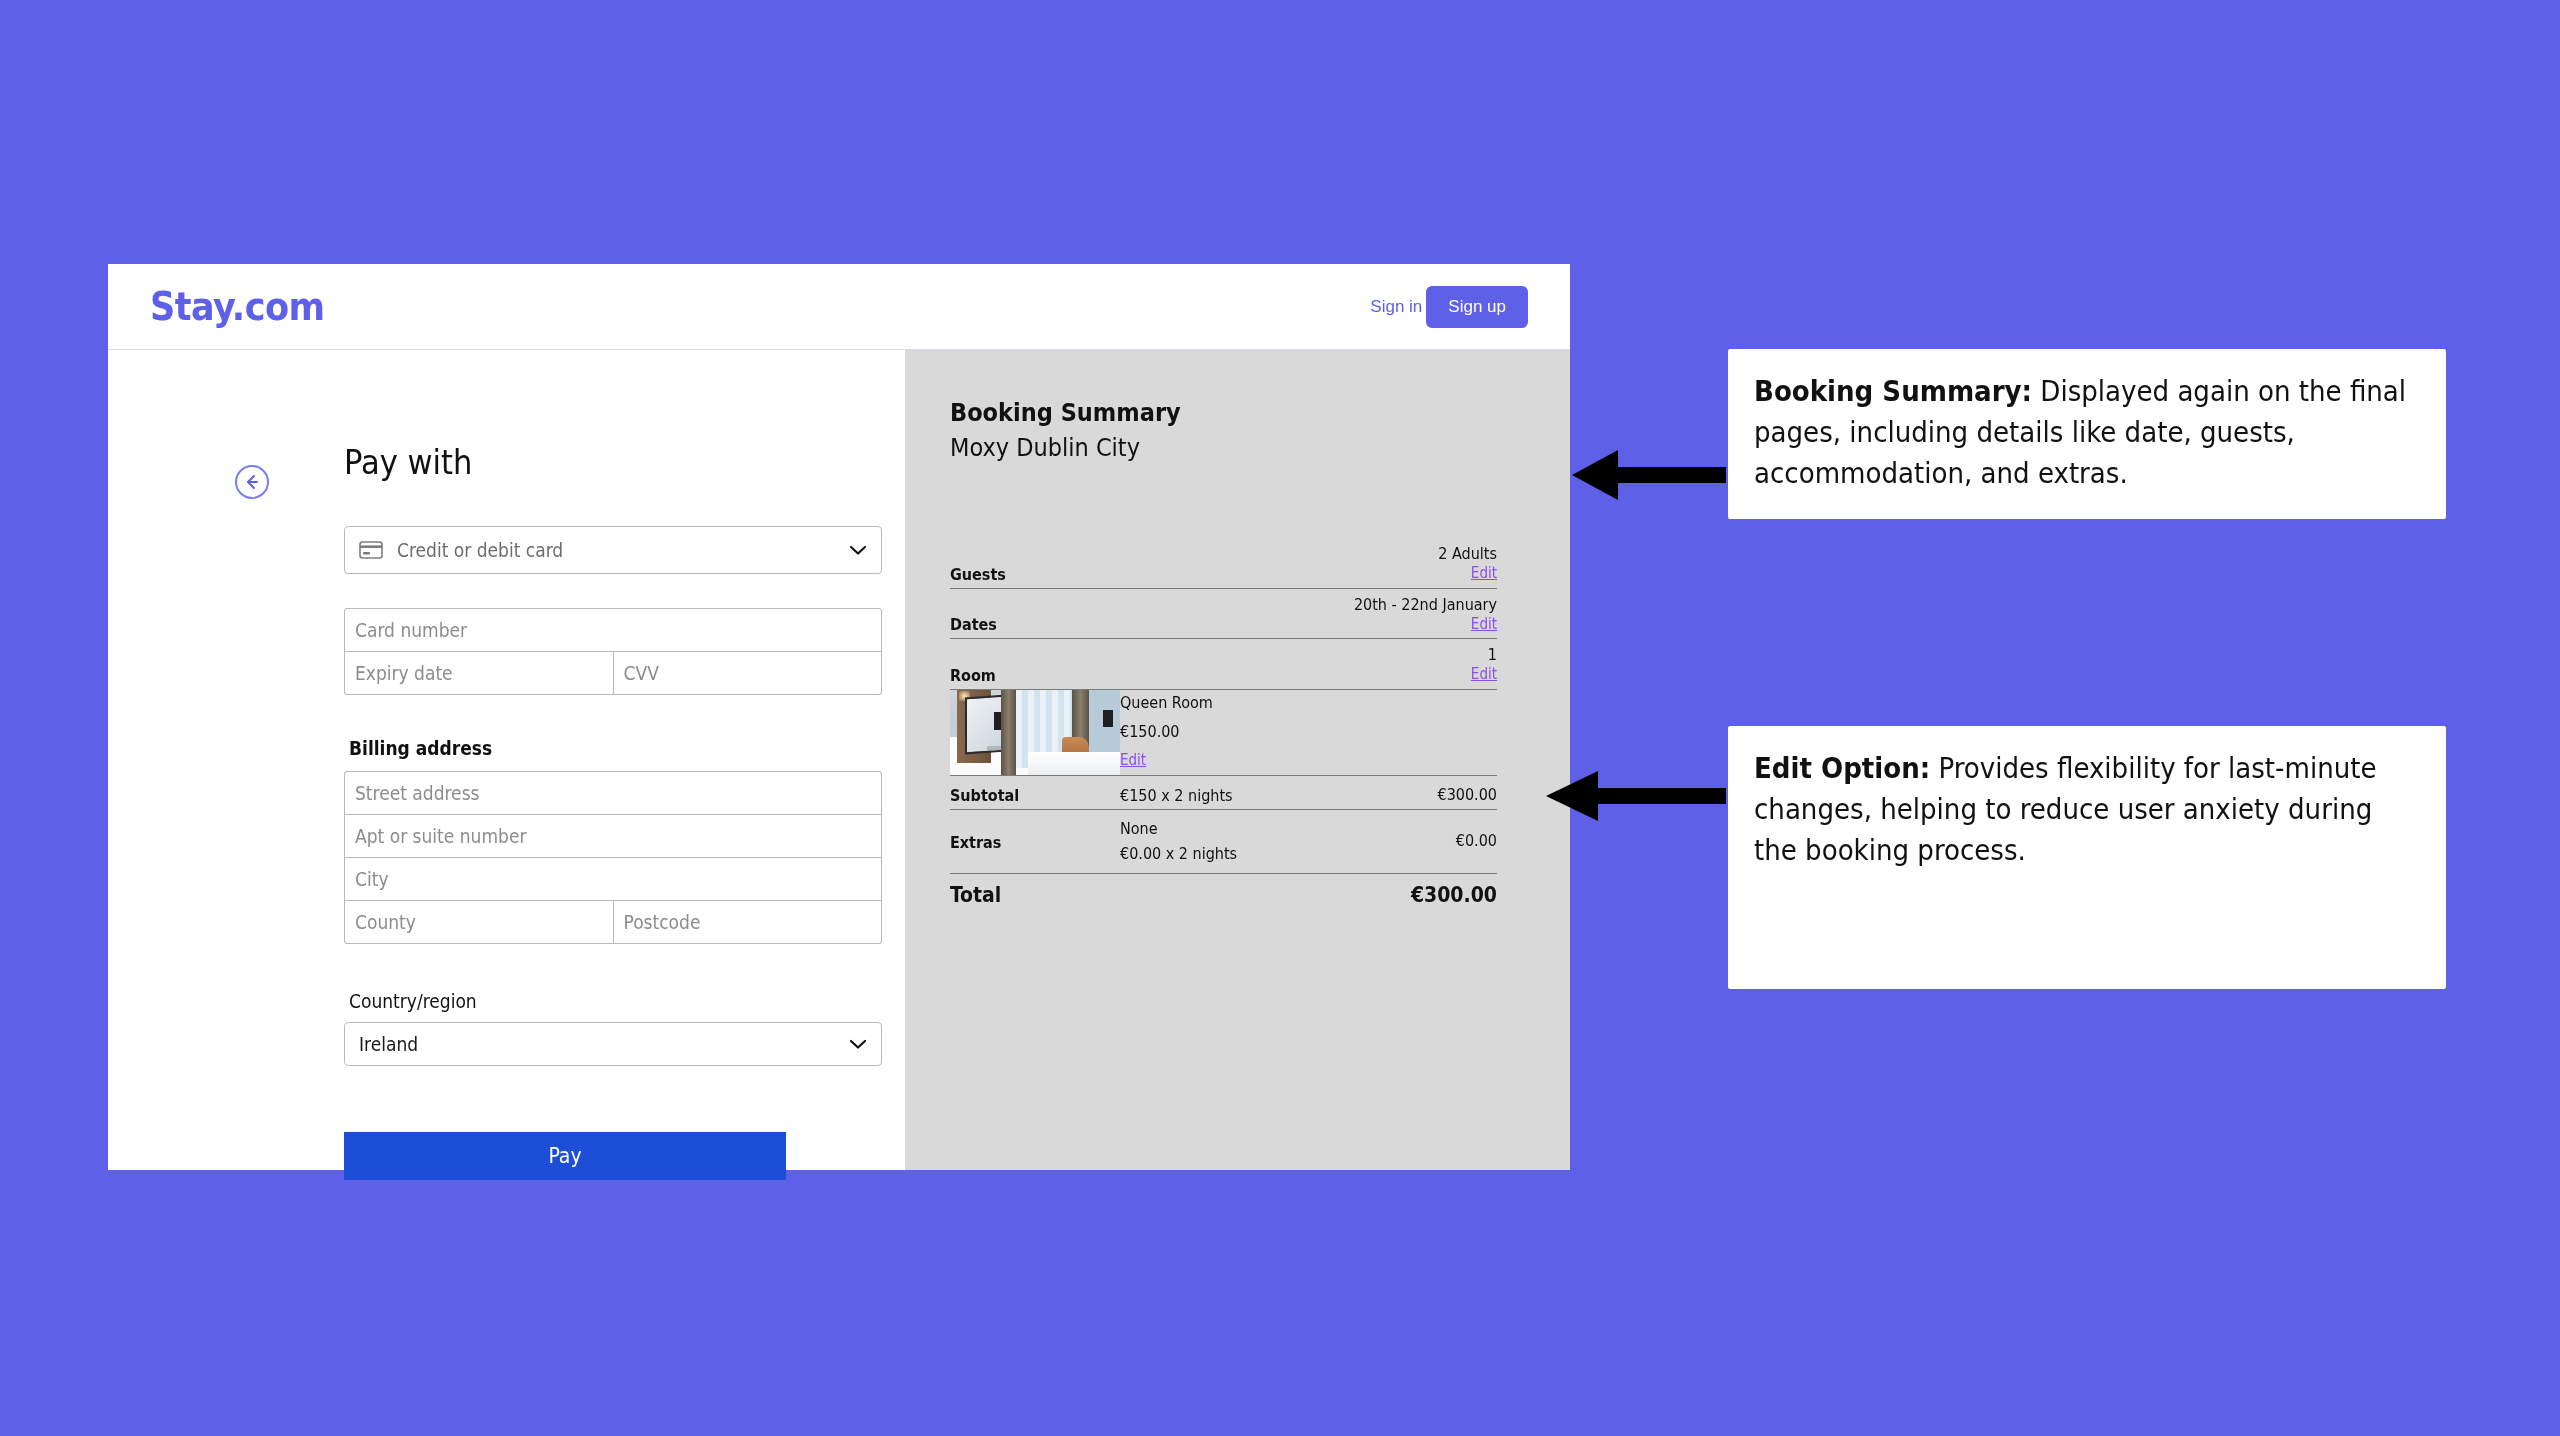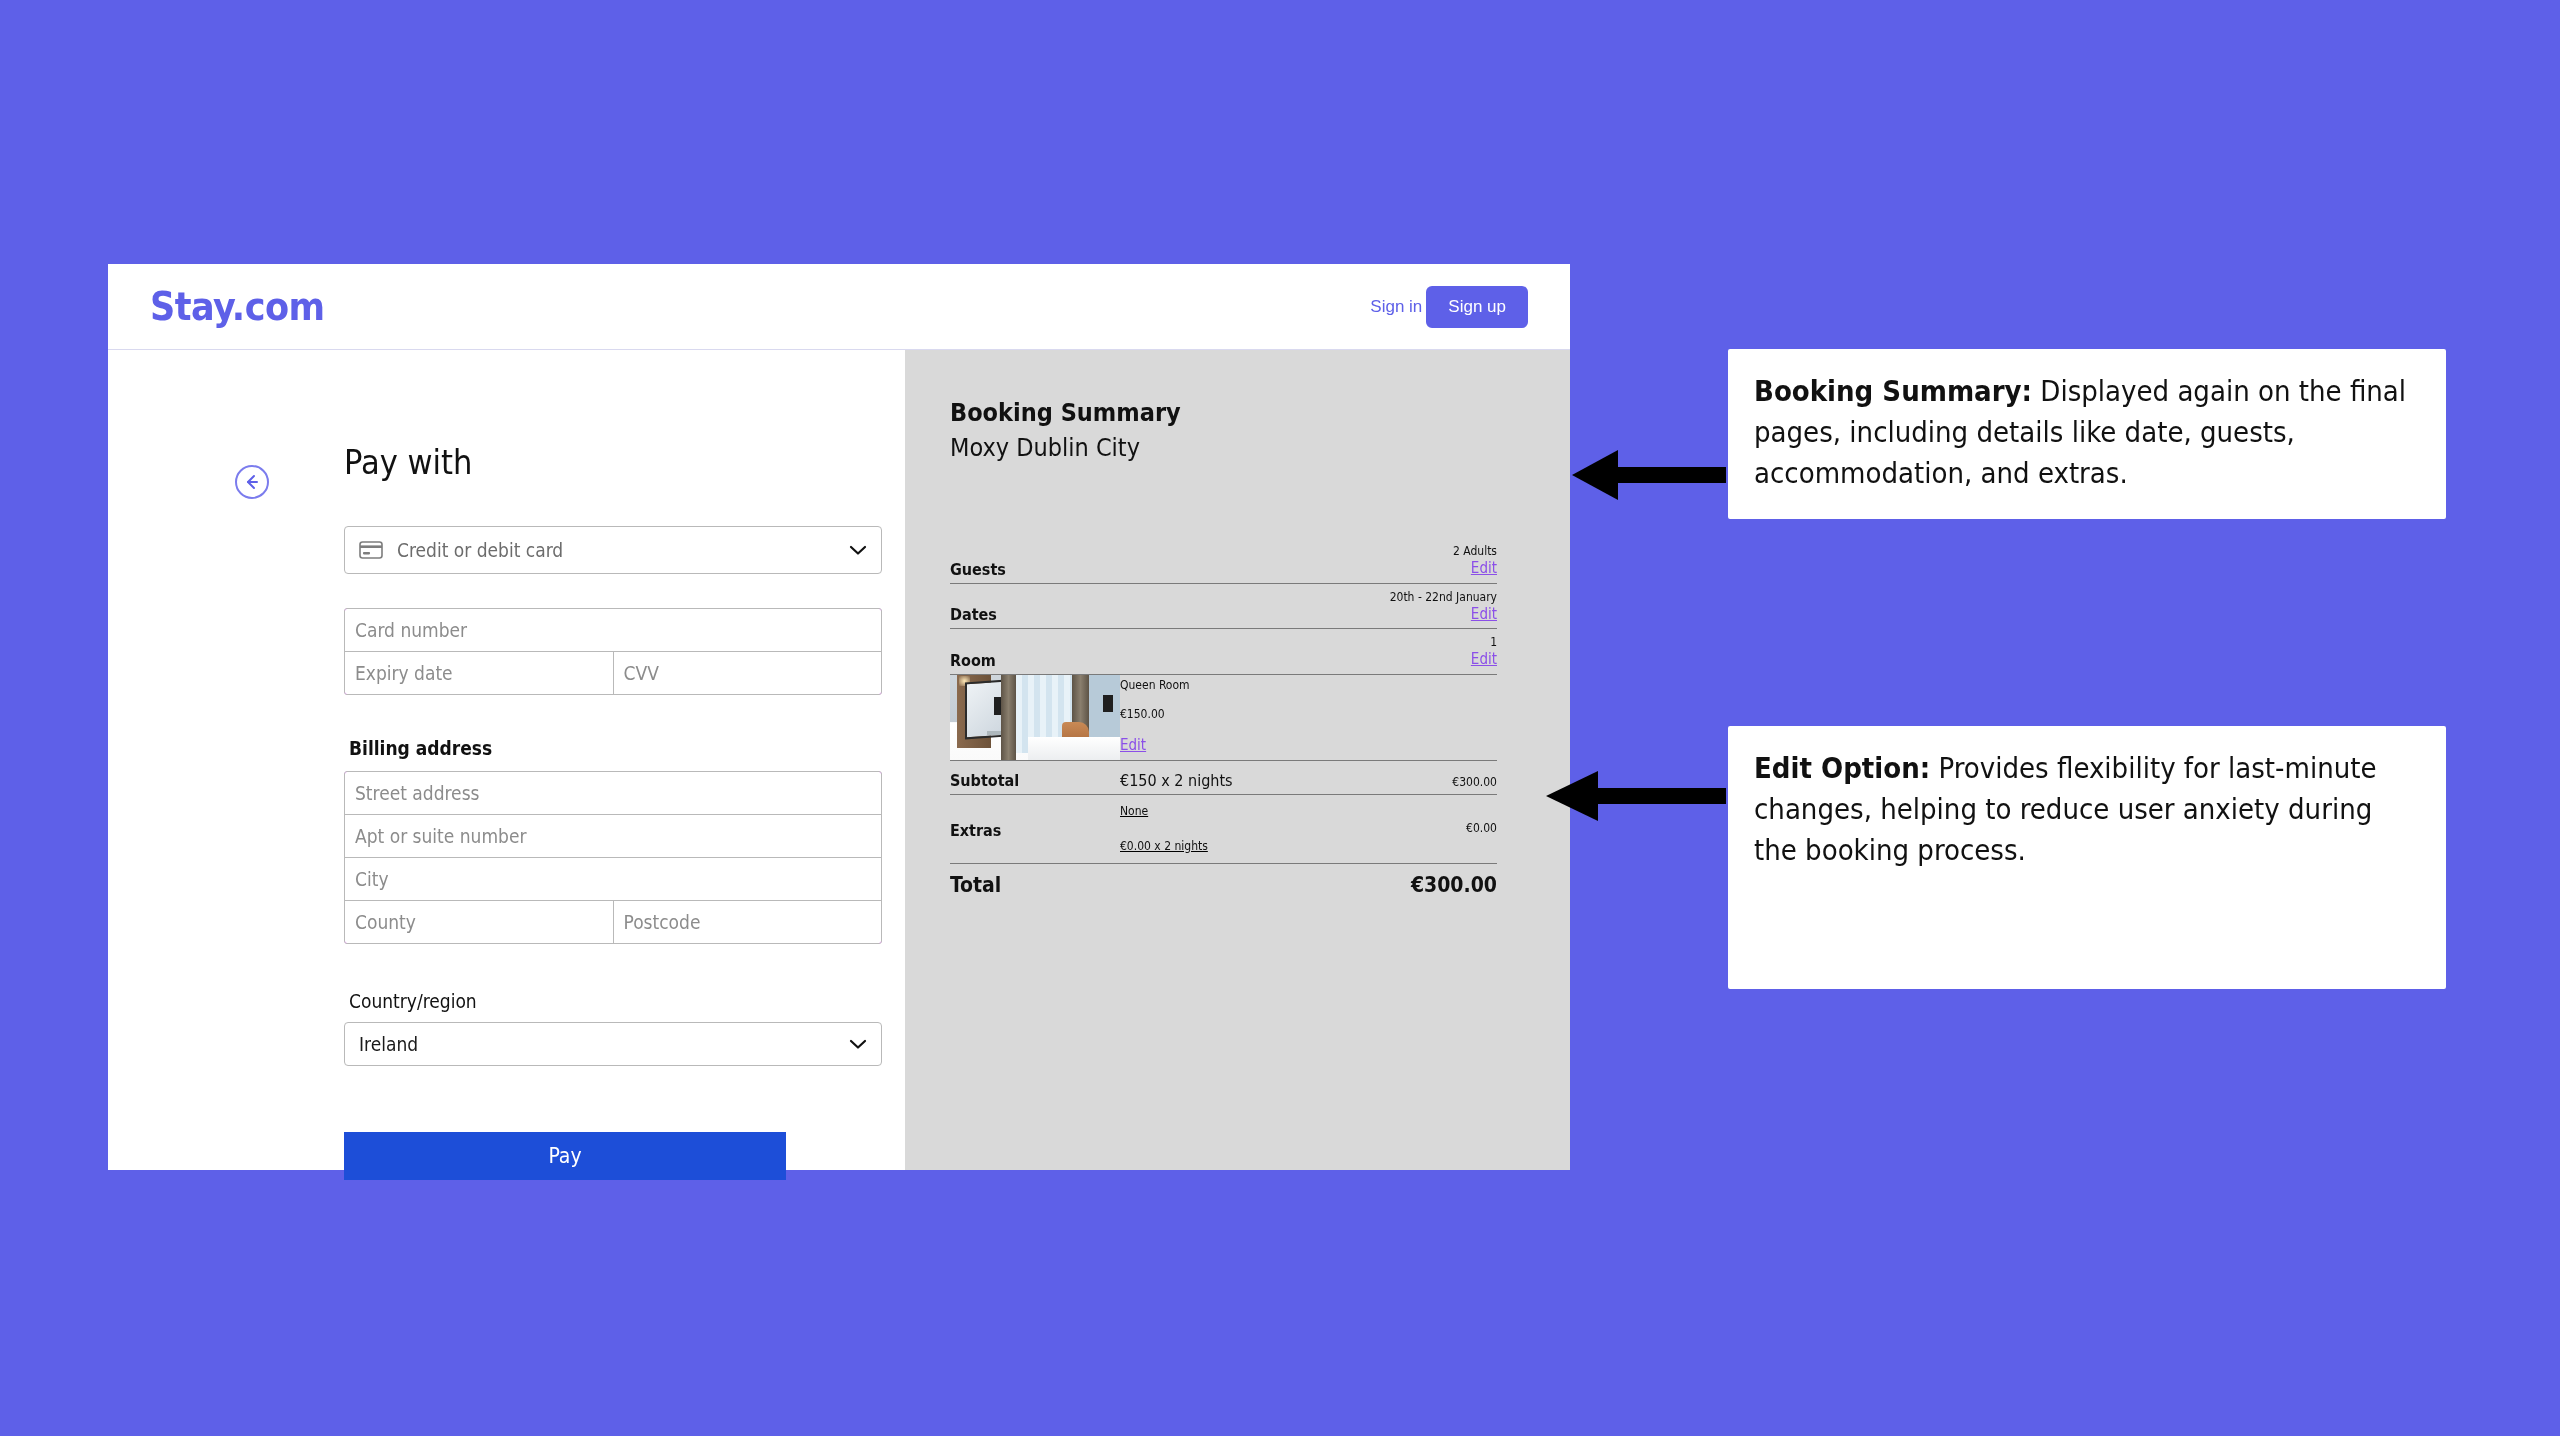--- a/index.html
+++ b/index.html
@@ -251,21 +251,21 @@
     text-align: left;
   }
   .scell-right {
     flex: 1;
     text-align: right;
     display: flex;
     flex-direction: column;
     align-items: flex-end;
   }
   .sval {
-    font-size: 12px;
+    font-size: 16px;
     color: #111;
     font-family: "DejaVu Sans Condensed", "DejaVu Sans", sans-serif;
     line-height: 1.25;
   }
   .edit-link {
     font-size: 15px;
     color: #8b4fe8;
     text-decoration: underline;
     font-family: "DejaVu Sans Condensed", "DejaVu Sans", sans-serif;
     cursor: pointer;
@@ -295,22 +295,21 @@
   .extras-row {
     display: flex;
     align-items: center;
     border-bottom: 1.5px solid #7a7a7a;
     padding: 9px 0;
   }
   .extras-mid {
     flex: 1;
     display: flex;
     flex-direction: column;
-    gap: 20px;
-    text-decoration: underline;
+    gap: 5px;
   }
   .total-row {
     display: flex;
     align-items: center;
     padding: 9px 0 0 0;
   }
   .total-label {
     font-size: 21px;
     font-weight: bold;
     color: #111;

